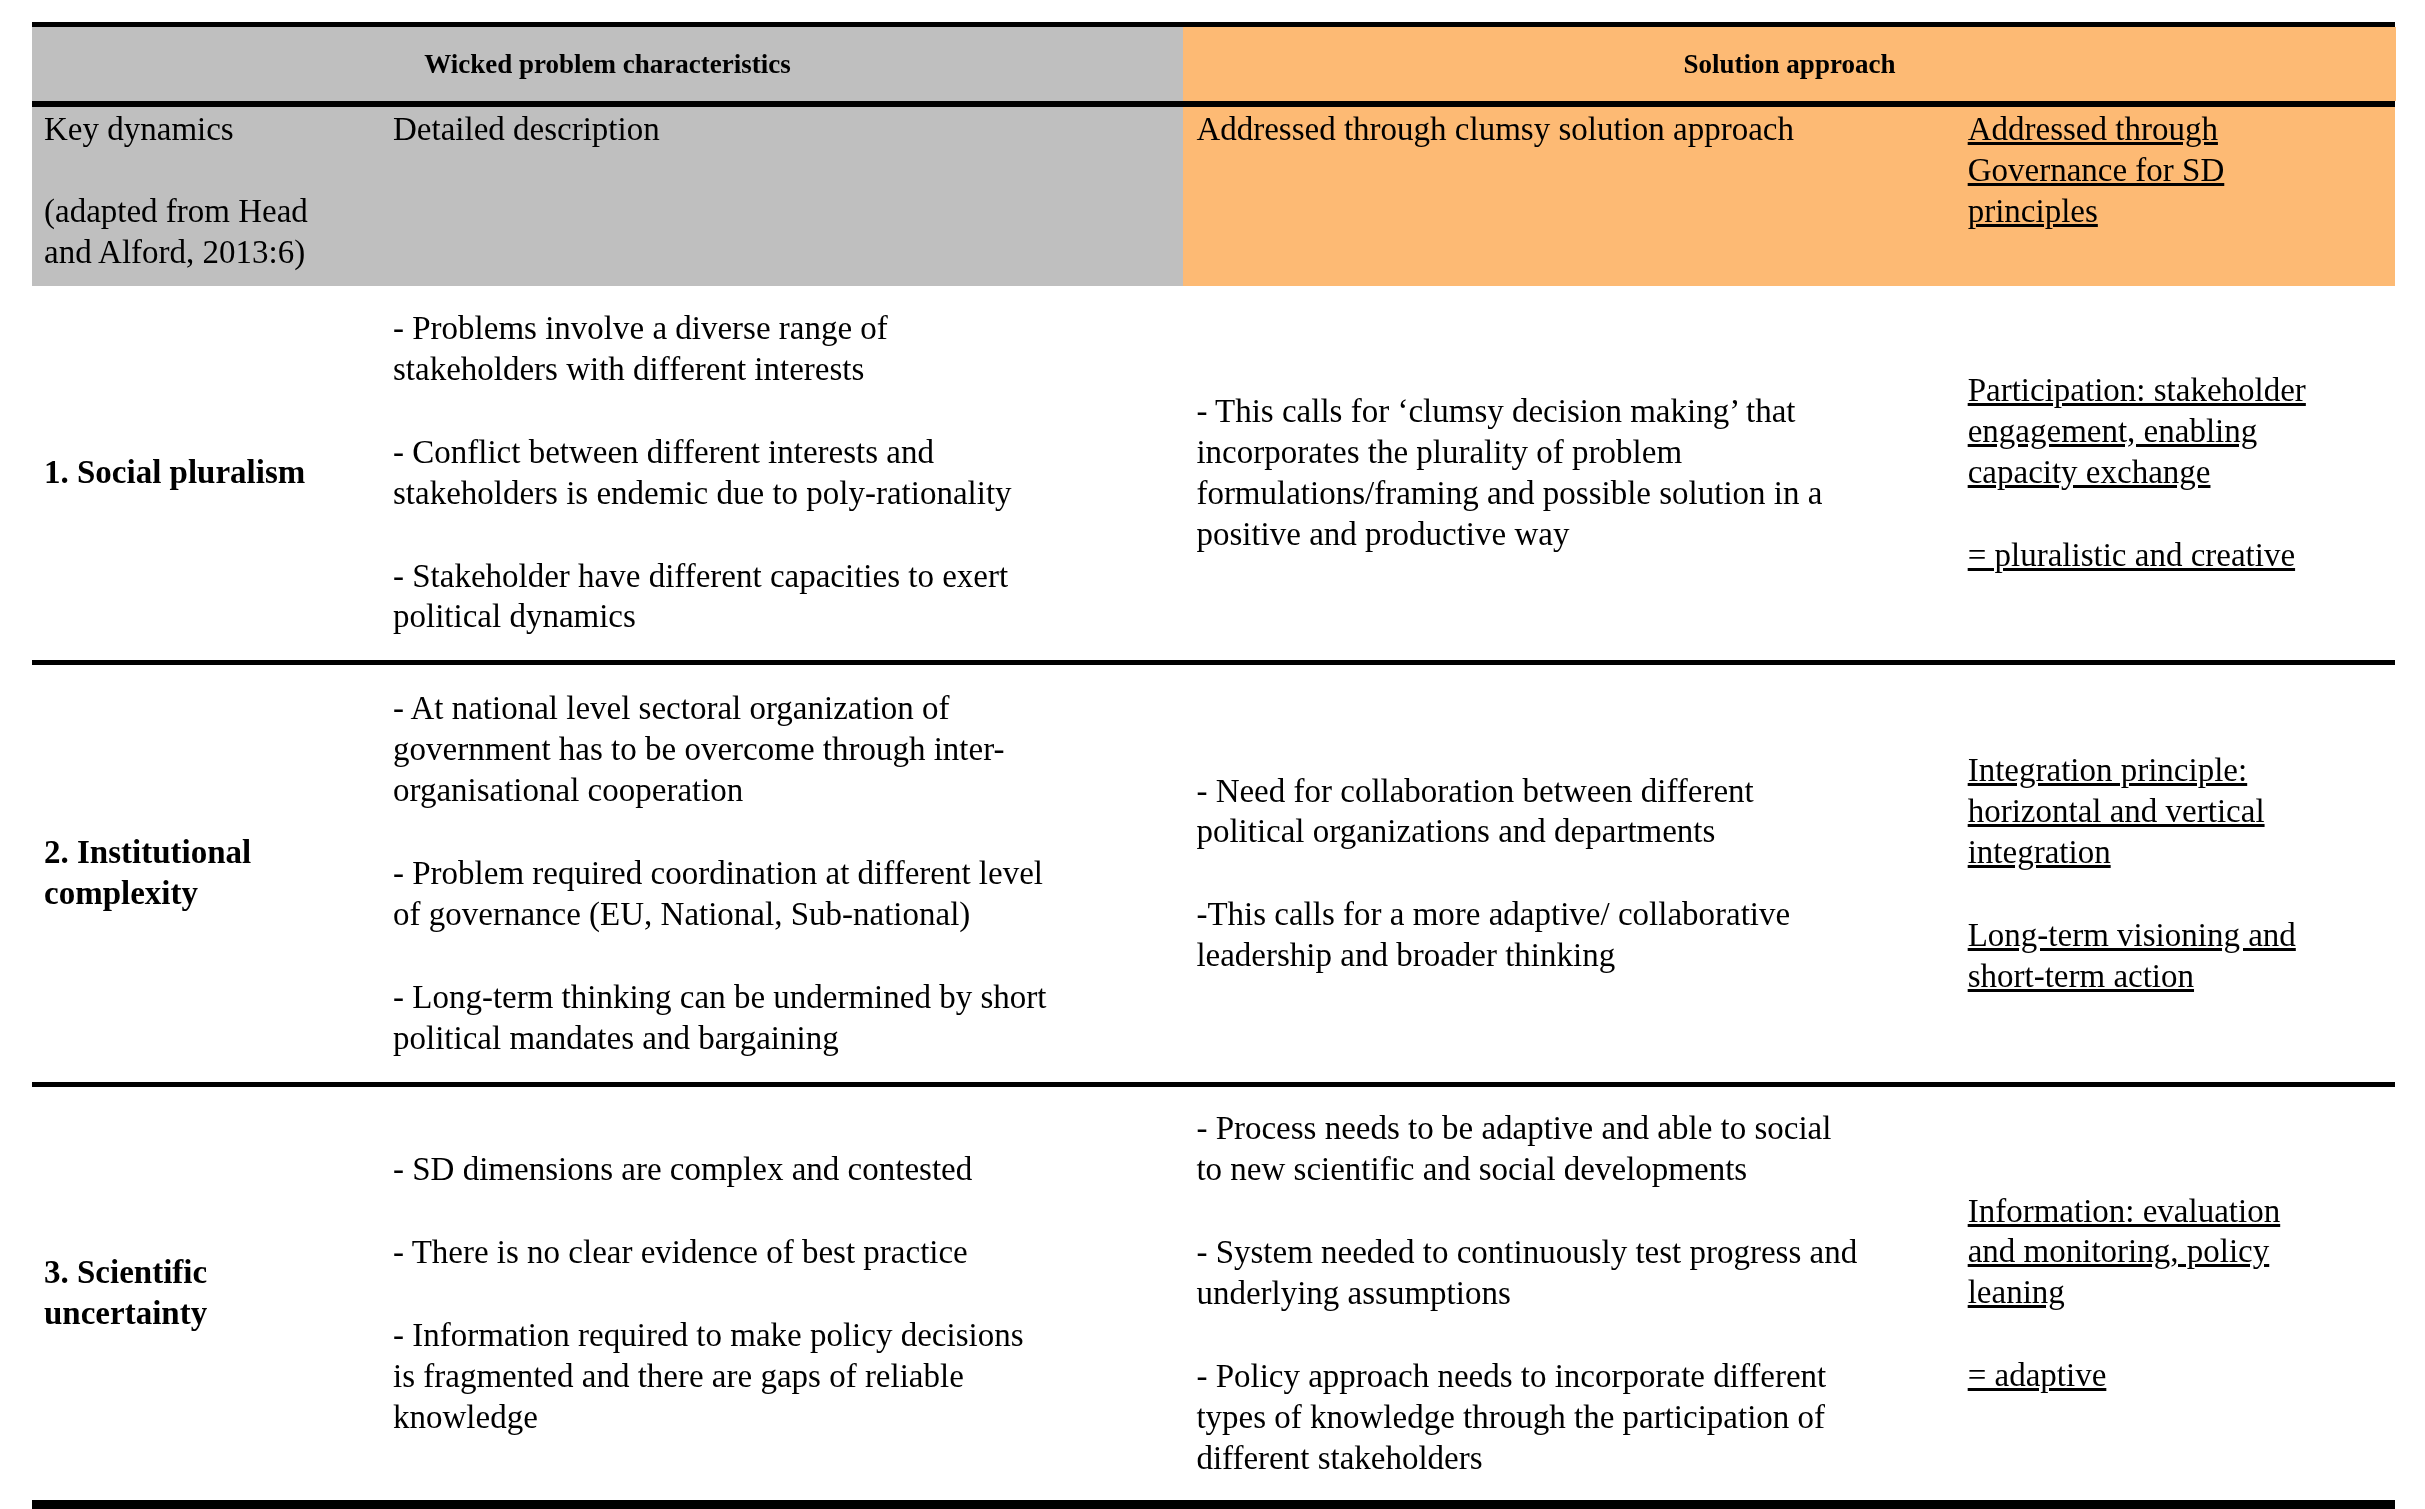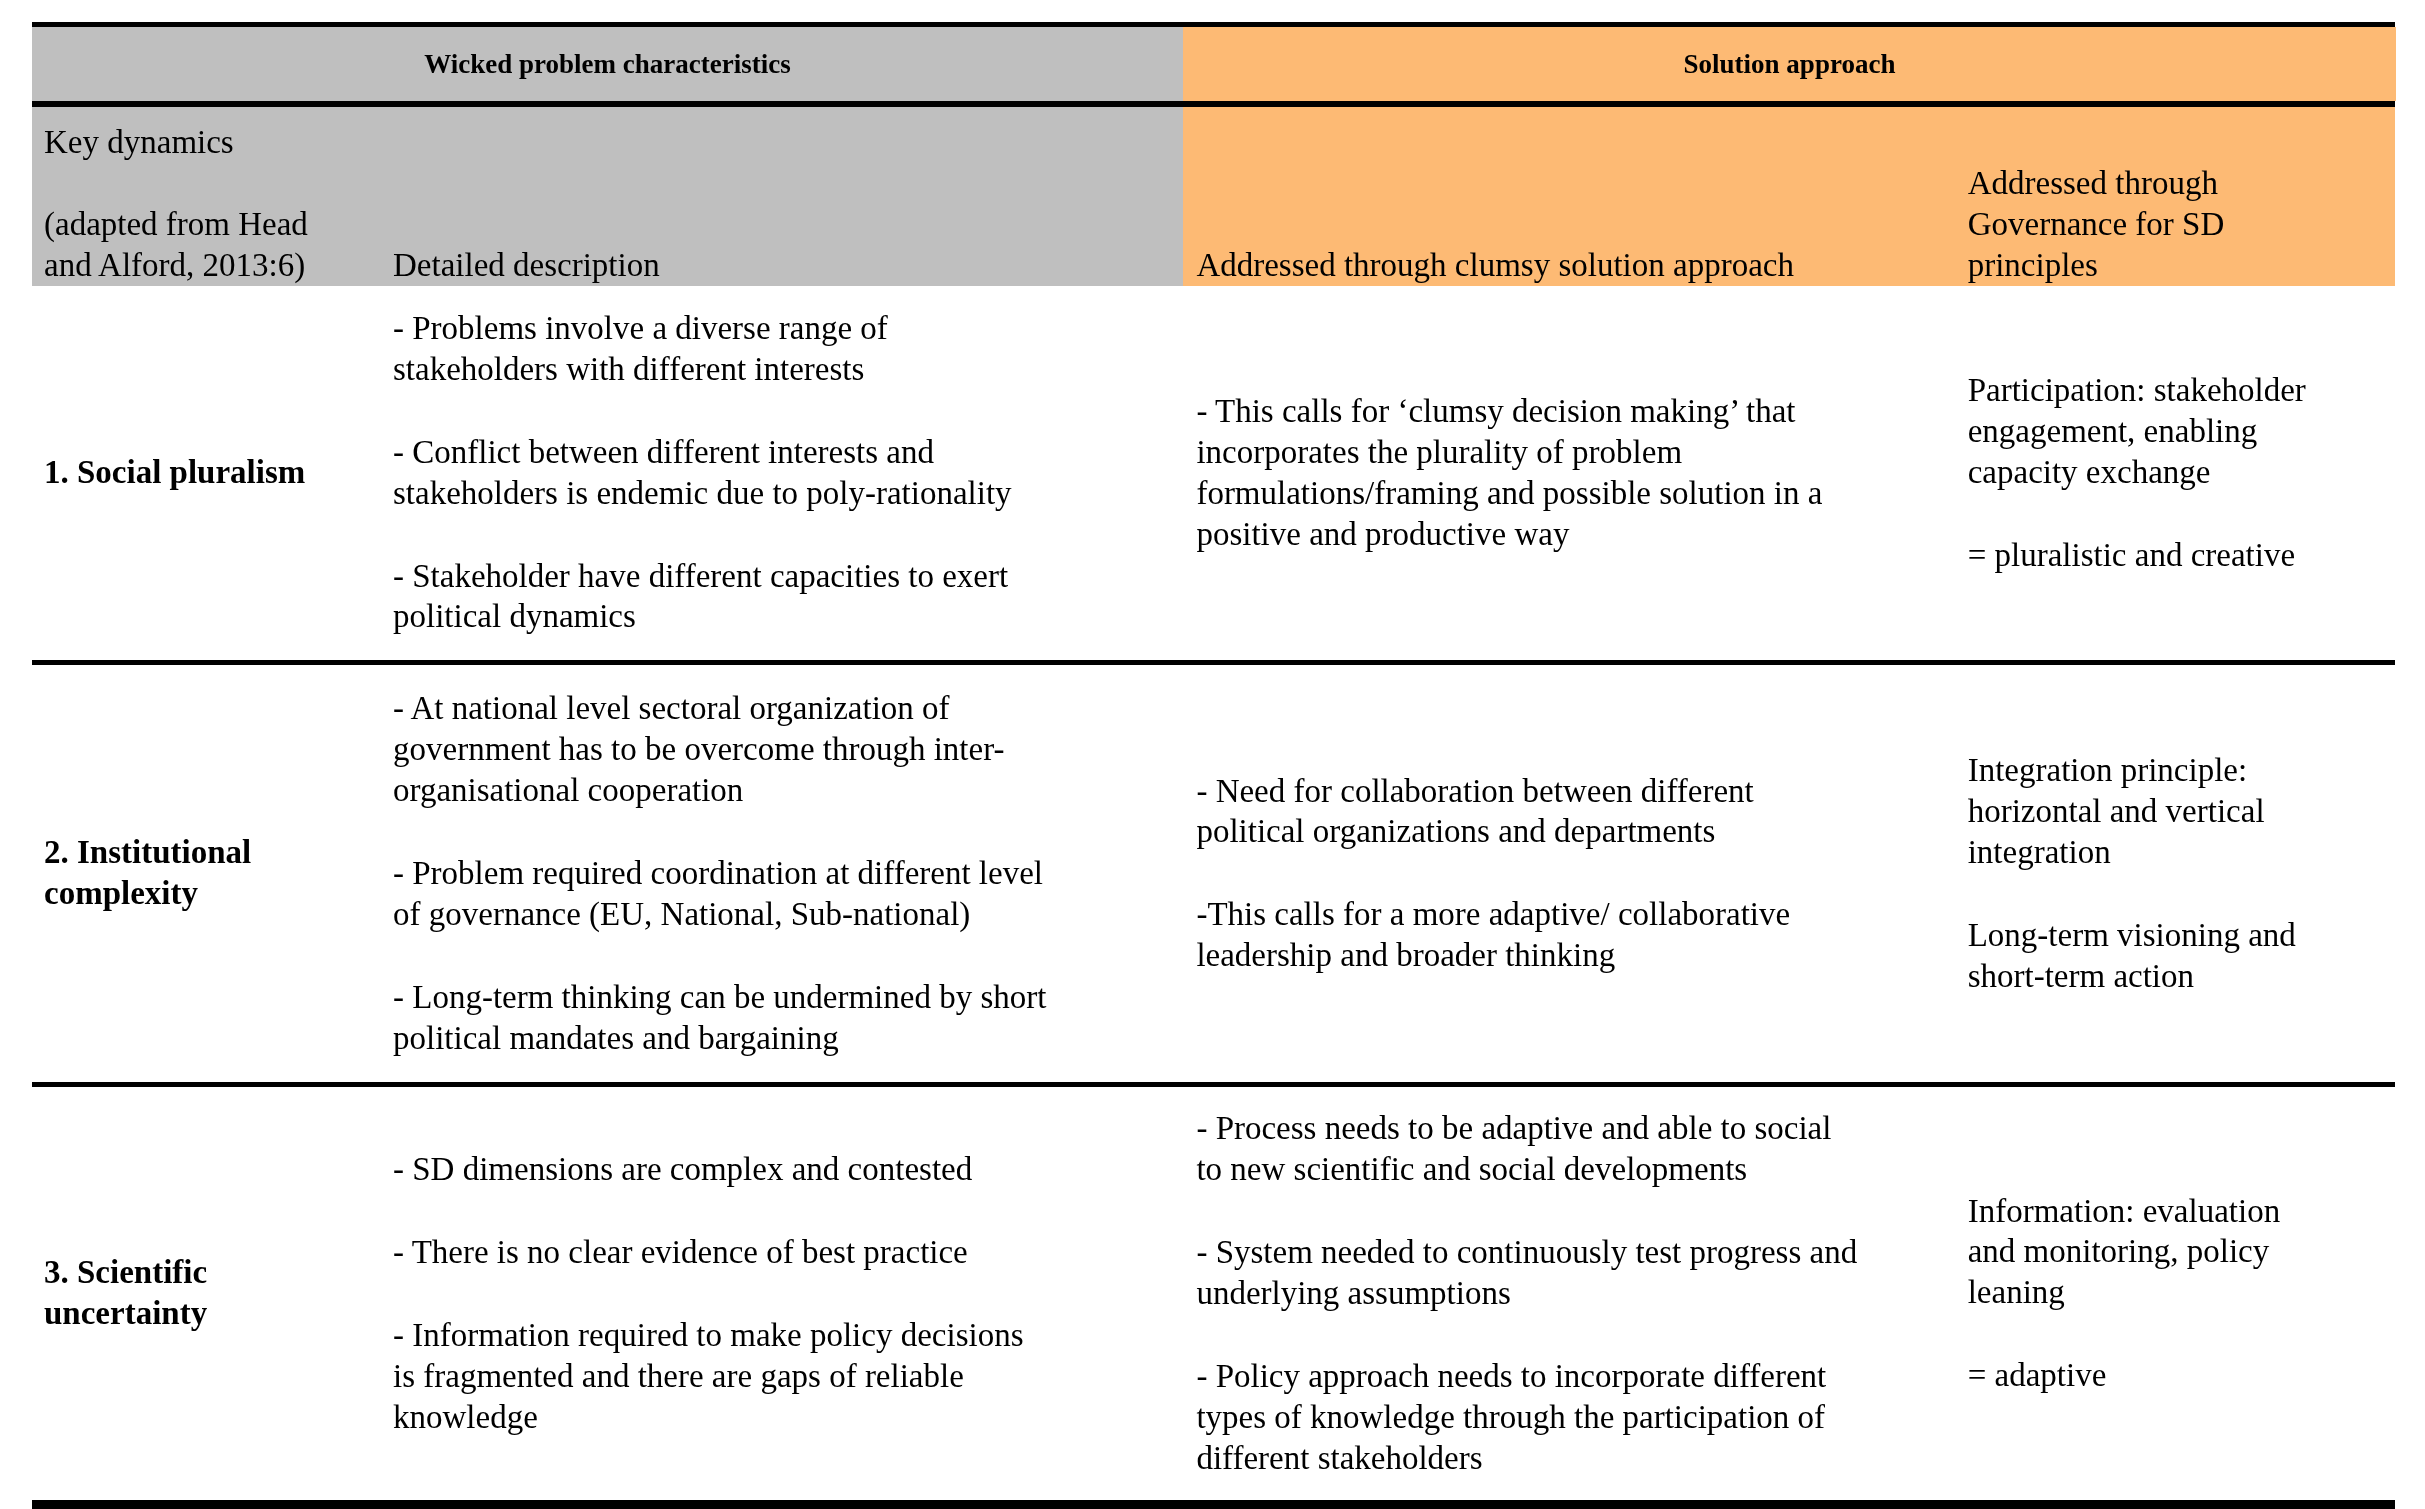--- a/index.html
+++ b/index.html
@@ -34,28 +34,28 @@
   .h1 { height: 74px; }
   .h1 .cell {
     justify-content: center; align-items: center;
     font-weight: bold; font-size: 27px; text-align: center;
   }
   .bg-dark  { background: #bfbfbf; }
   .bg-light { background: #fdba74; }
 
   
   .sub { height: 179px; }
-  .sub .cell { justify-content: flex-end; padding-top: 2.7px; }
+  .sub .cell { justify-content: flex-start; padding-top: 2.7px; }
   .sub .c1 p, .sub .c2 p, .sub .c3 p, .sub .c4 p { margin: 0; }
   .sub .c1 p + p { margin-top: 41px; }
 
   .c1 { padding-left: 12px; padding-right: 5.3px; }
   .c2 { padding-left: 12px; padding-right: 27px; }
   .c3 { padding-left: 13.4px; padding-right: 16.7px; }
-  .c4 { padding-left: 16.7px; padding-right: 6.7px; }
+  .c4 { padding-left: 16.7px; padding-right: 6.7px; text-decoration: underline; }
 
   
   .body .c1 { font-weight: bold; }
   .r1 { min-height: 374px; }
   .r2 { min-height: 417px; }
   .r3 { min-height: 398px; }
 </style>
 </head>
 <body>
 

